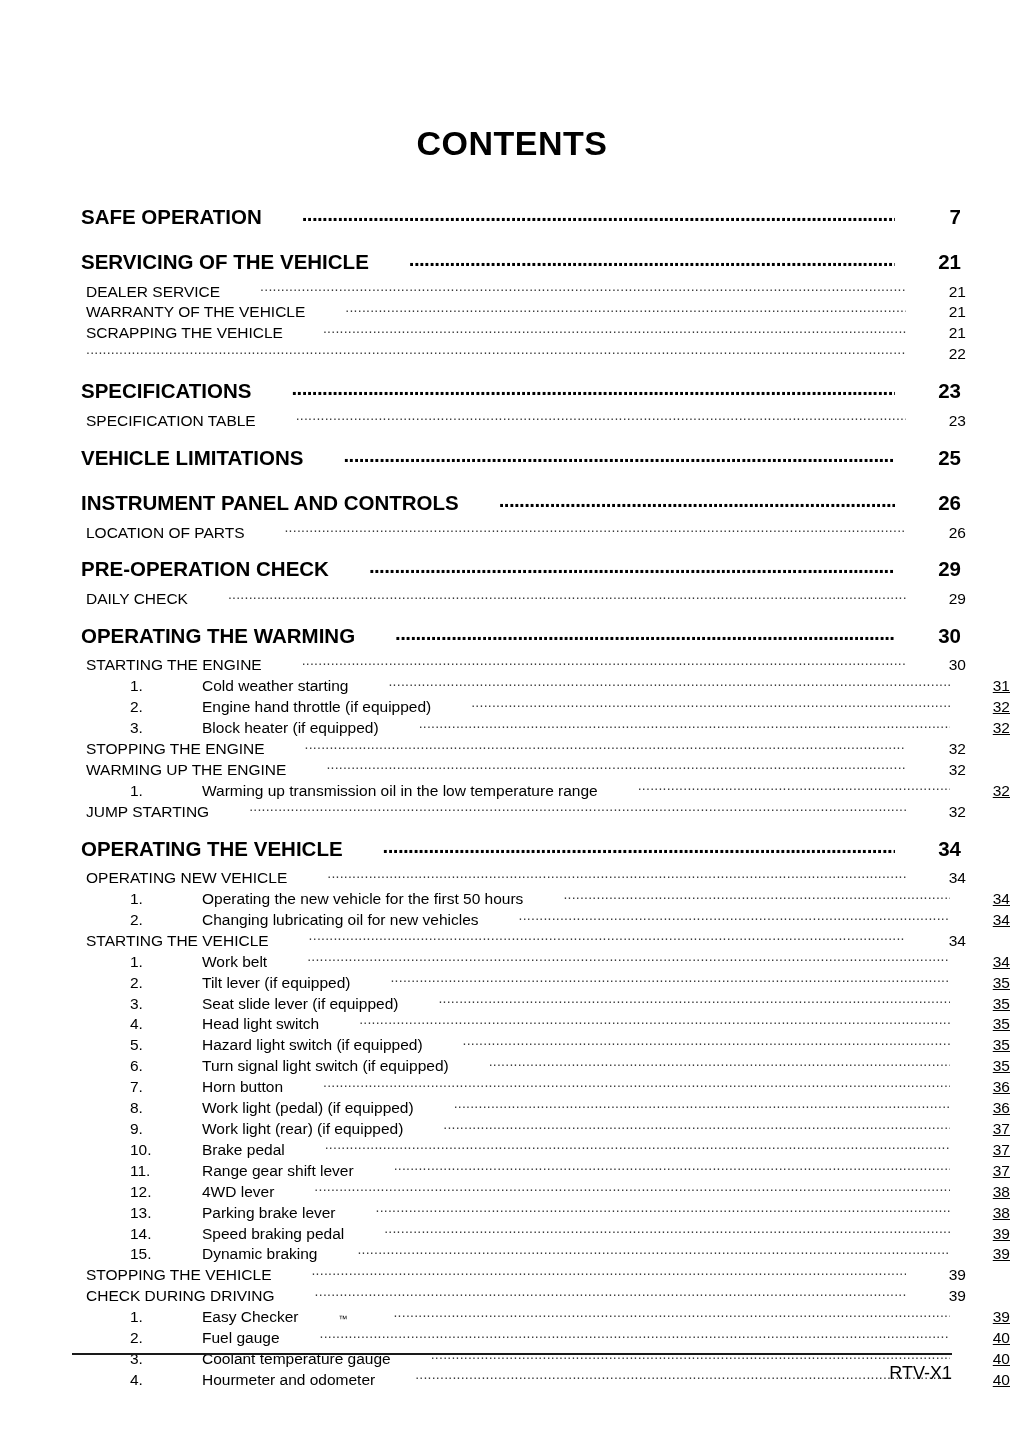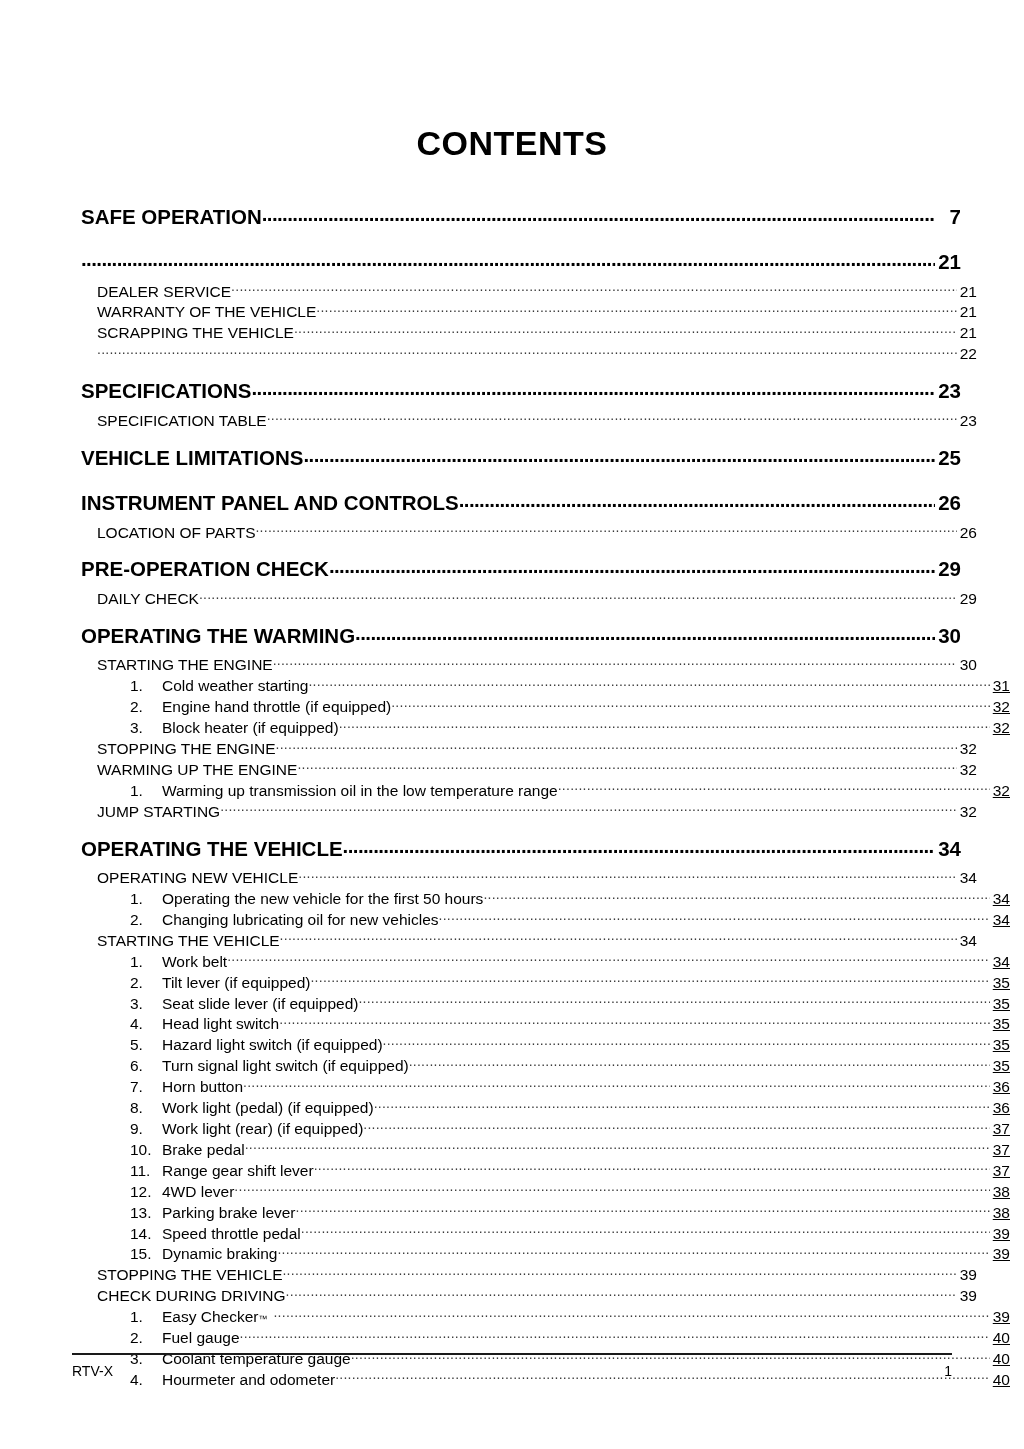--- a/index.html
+++ b/index.html
@@ -43,20 +43,21 @@
     left: 72px;
     top: 190px;
     width: 880px;
   }
 
   .row {
     display: flex;
     align-items: baseline;
     width: 100%;
     white-space: nowrap;
+    gap: 40px;
   }
 
   .label {
     flex: 0 0 auto;
   }
 
   .leader {
     flex: 1 1 auto;
     min-width: 6px;
     overflow: hidden;
@@ -90,21 +91,21 @@
     font-size: 20.5px;
     font-weight: bold;
     letter-spacing: -0.6px;
   }
   .lvl1 .pageno { min-width: 26px; }
 
   
   .lvl2 {
     font-size: 15.5px;
     font-weight: normal;
-    margin-left: 25px;
+    margin-left: 14px;
     line-height: 20.4px;
   }
   .lvl2 .leader::before {
     font-size: 14px;
     letter-spacing: 0.25px;
     color: #3a3a3a;
   }
   .lvl2 .pageno { min-width: 20px; }
 
   
@@ -142,38 +143,39 @@
     width: 880px;
     height: 0;
     border-top: 2.5px solid #1a1a1a;
   }
   .footer {
     position: absolute;
     left: 72px;
     top: 1363px;
     width: 880px;
     display: flex;
-    justify-content: space-between;
-    font-size: 14px;
+    justify-content: flex-end;
+    font-size: 18px;
   }
 </style>
 </head>
 <body>
 
 <div class="page">
 
   <div class="doc-title">CONTENTS</div>
 
   <div class="toc" id="toc-container">
       <div class="row lvl1">
         <span class="label">SAFE OPERATION</span>
         <span class="leader"></span>
         <span class="pageno">7</span>
       </div>
       <div class="row lvl1">
+        <span class="label">SERVICING OF THE VEHICLE</span>
         <span class="leader"></span>
         <span class="pageno">21</span>
       </div>
       <div class="row lvl2">
         <span class="label">DEALER SERVICE</span>
         <span class="leader"></span>
         <span class="pageno">21</span>
       </div>
       <div class="row lvl2">
         <span class="label">WARRANTY OF THE VEHICLE</span>
@@ -373,21 +375,21 @@
         <span class="pageno">38</span>
       </div>
       <div class="row lvl3">
         <span class="num">13.</span>
         <span class="label">Parking brake lever</span>
         <span class="leader"></span>
         <span class="pageno">38</span>
       </div>
       <div class="row lvl3">
         <span class="num">14.</span>
-        <span class="label">Speed throttle pedal</span>
+        <span class="label">Speed braking pedal</span>
         <span class="leader"></span>
         <span class="pageno">39</span>
       </div>
       <div class="row lvl3">
         <span class="num">15.</span>
         <span class="label">Dynamic braking</span>
         <span class="leader"></span>
         <span class="pageno">39</span>
       </div>
       <div class="row lvl2">

